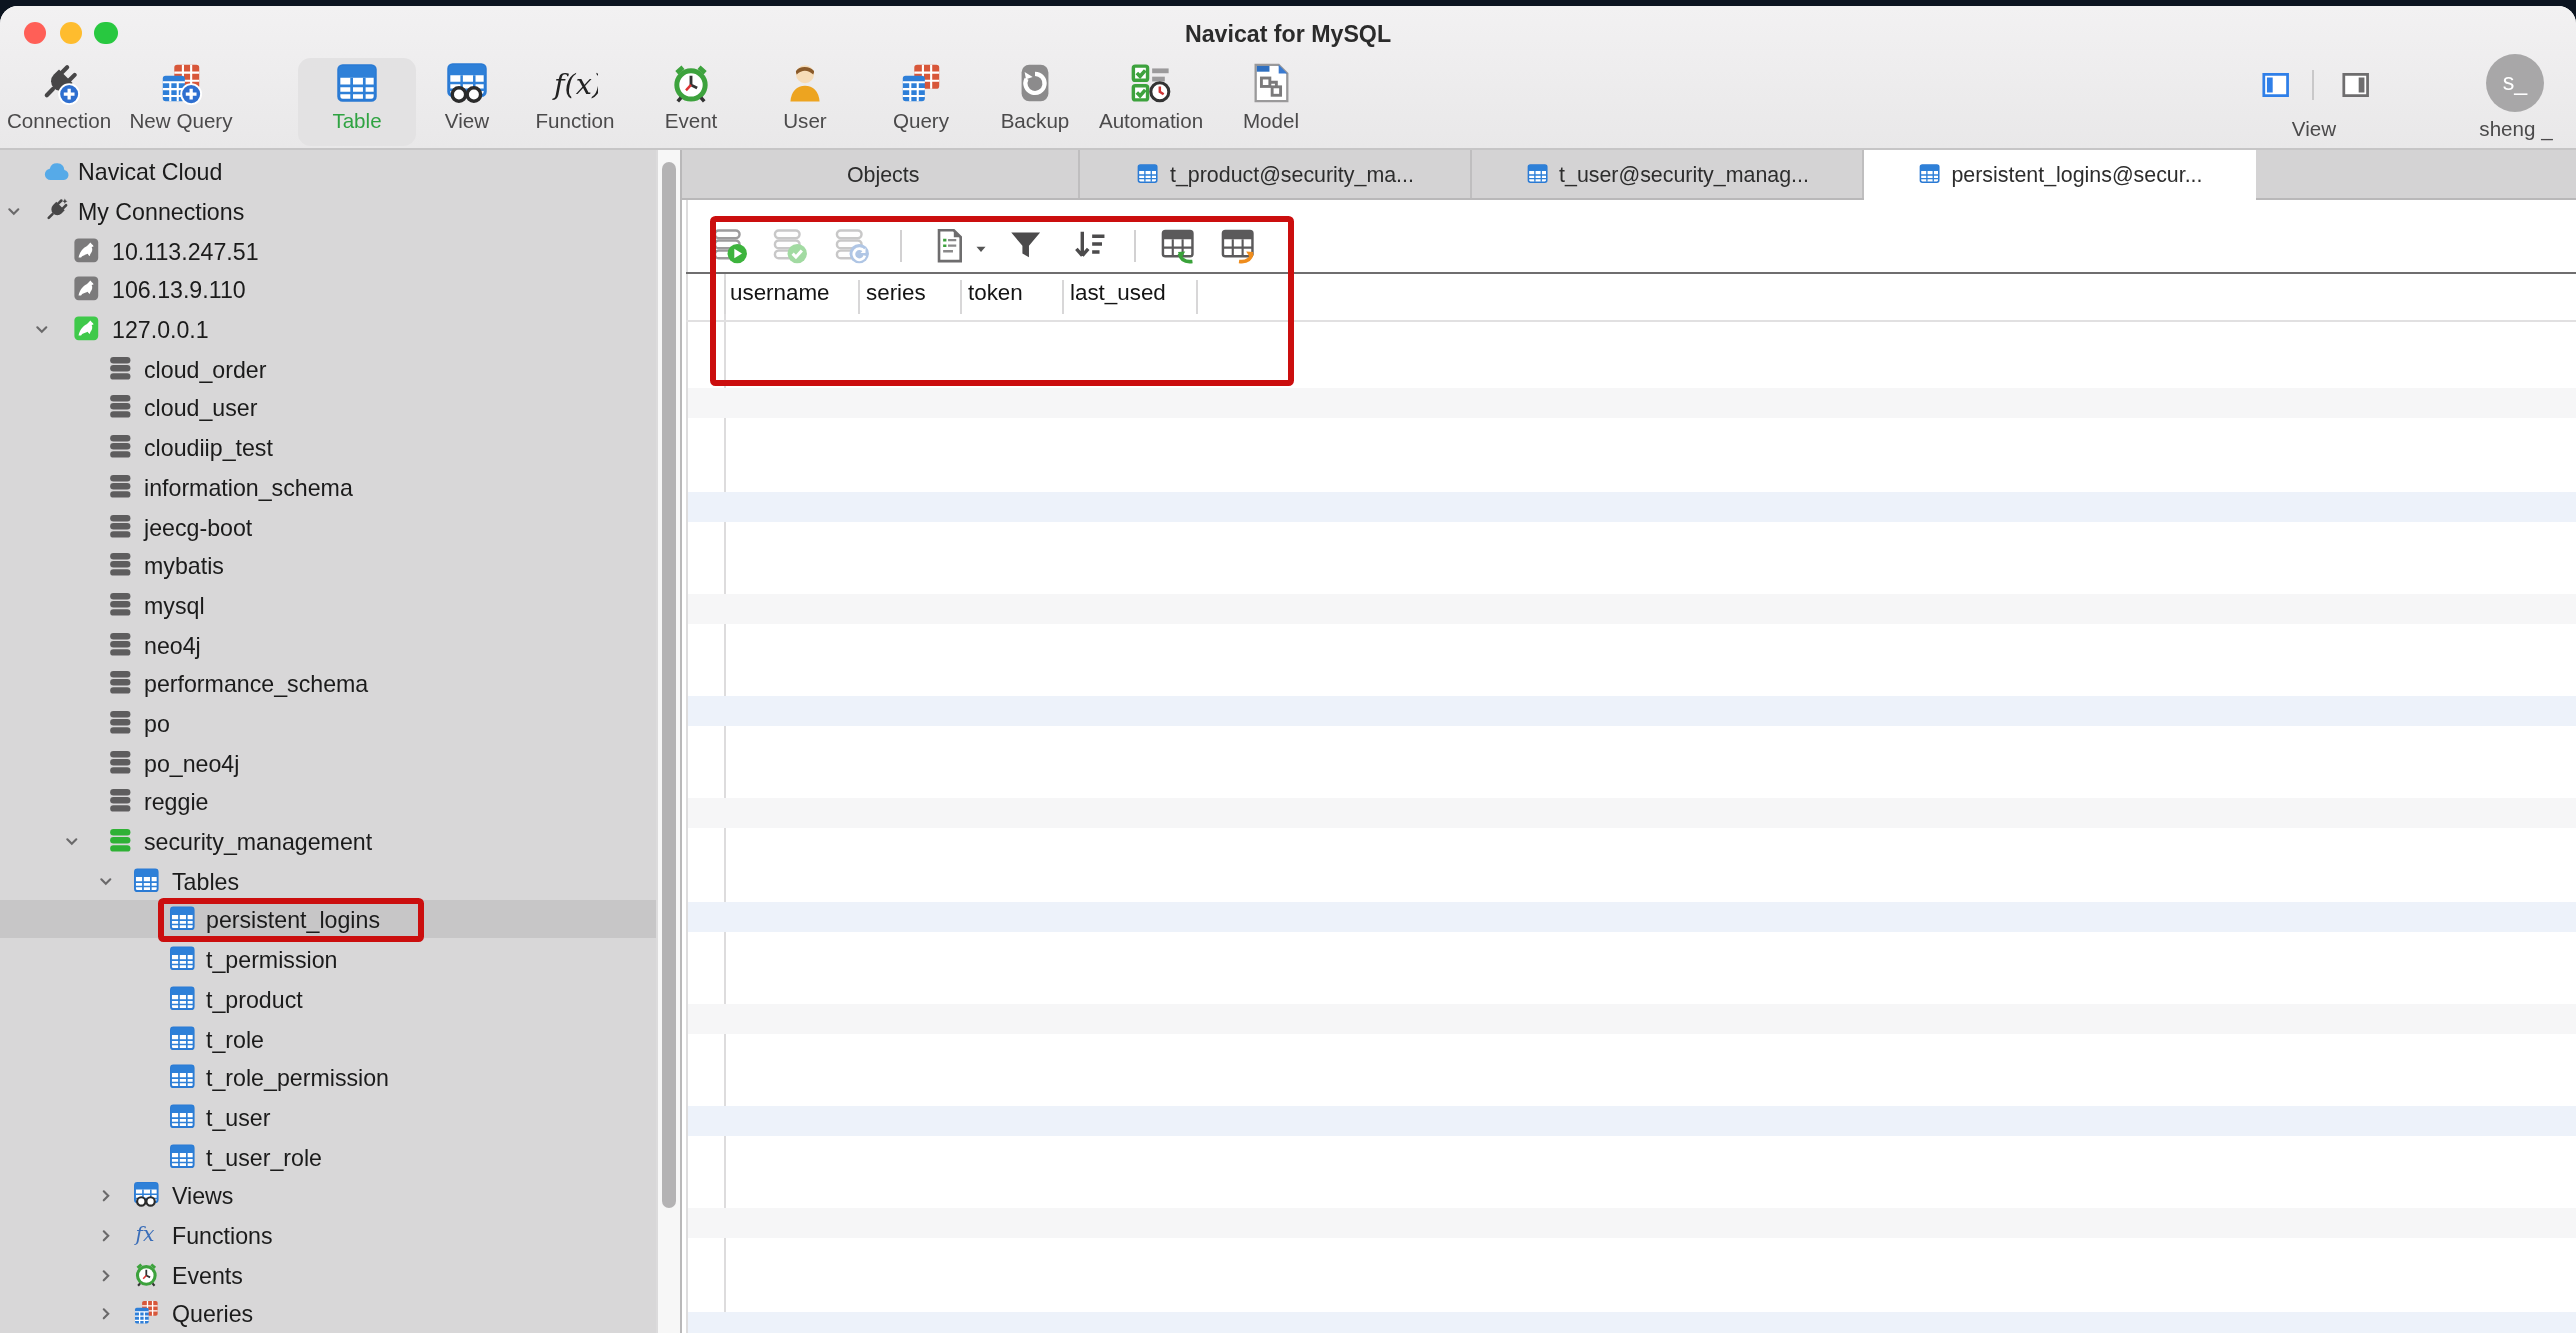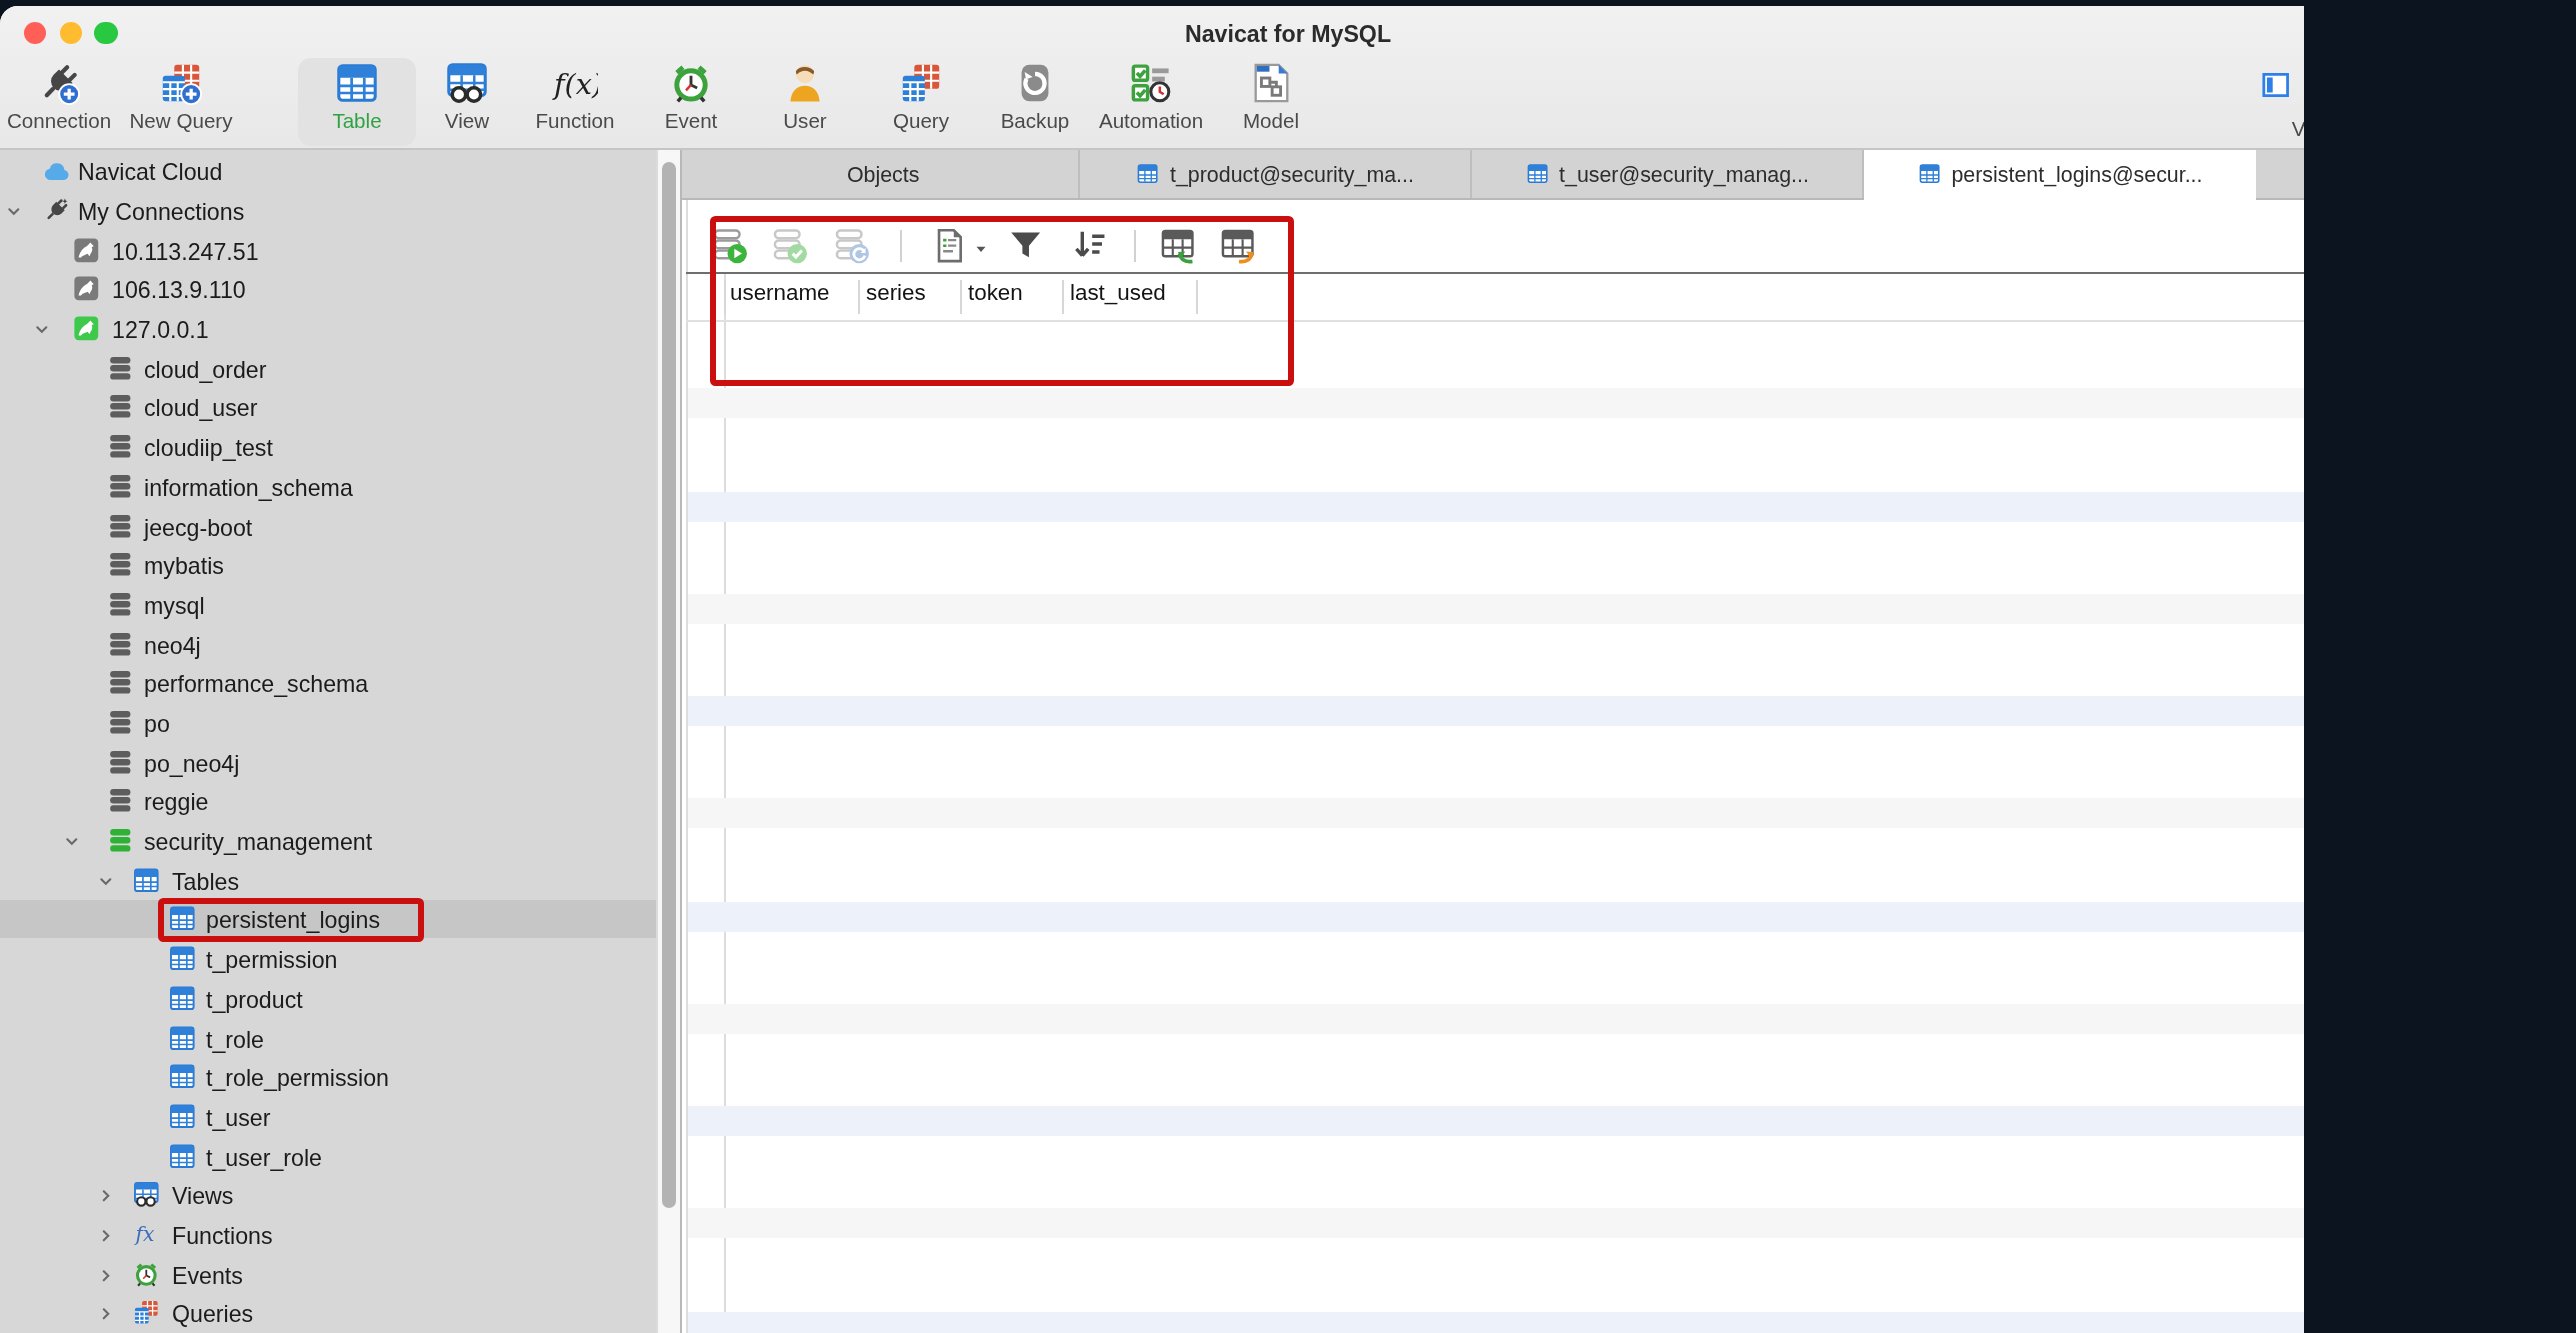--- a/index.html
+++ b/index.html
@@ -1,16 +1,16 @@
 <!DOCTYPE html>
 <html style="font-size:14.3px"><head>
 <meta charset="utf-8">
 <style>
   html,body{margin:0;padding:0;background:#0c1420;}
-  .stage{position:relative;width:2304px;height:1334px;overflow:hidden;background:#0c1420;}
+  .stage{position:relative;width:2576px;height:1334px;overflow:hidden;background:#0c1420;}
   .scale{position:absolute;left:0;top:0;width:1288px;height:667px;transform:scale(2);transform-origin:0 0;
          font-family:"Liberation Sans",sans-serif;-webkit-font-smoothing:antialiased;}
   .window{position:absolute;left:0;top:2.7px;width:1288px;height:664px;background:#fff;
           border-radius:9px 9px 0 0;overflow:hidden;}
   
   .chrome{position:absolute;left:0;top:0;width:1288px;height:71px;
           background:linear-gradient(#f2f1f2,#e9e8e9);border-bottom:0.9px solid #c6c5c6;box-sizing:content-box;}
   .tl{position:absolute;top:8px;width:11.6px;height:11.6px;border-radius:50%;}
   .win-title{position:absolute;left:0;top:7.2px;width:1288px;text-align:center;font-size:11.6px;font-weight:bold;color:#2b2b2b;}
   .tbitem{position:absolute;top:26px;width:59px;height:44px;text-align:center;border-radius:6.3px;cursor:default;}

